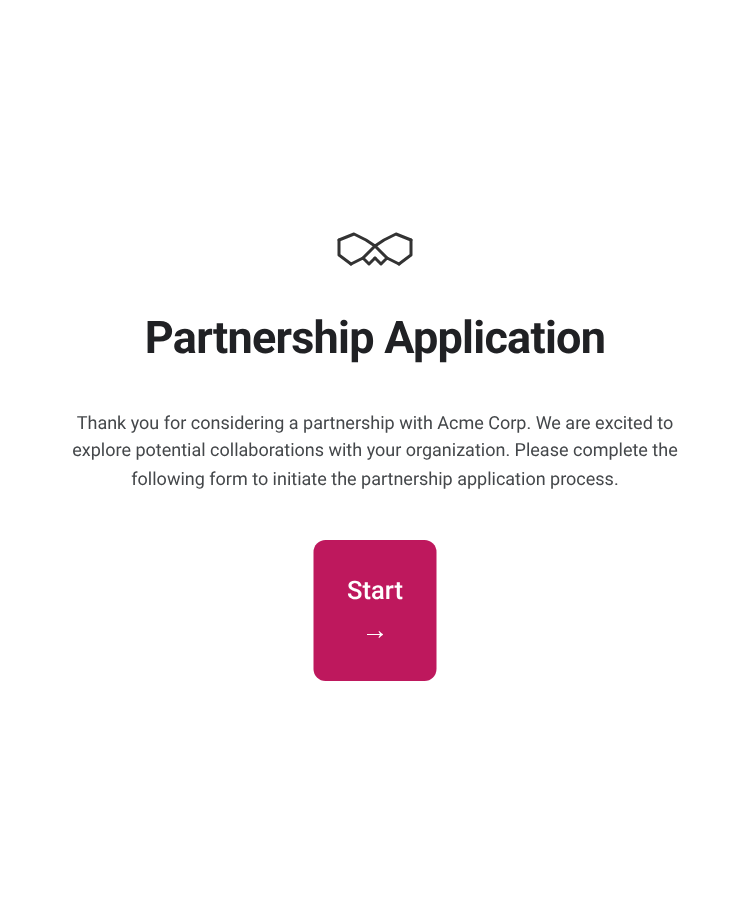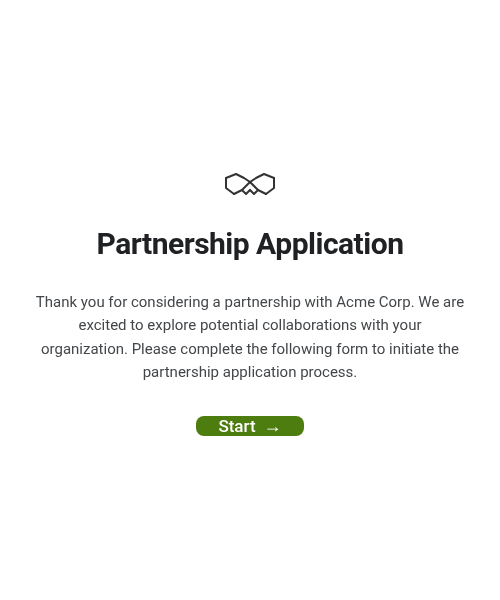--- a/index.html
+++ b/index.html
@@ -32,40 +32,41 @@
     }
     h1 {
       font-size: 30px;
       font-weight: 700;
       color: #202124;
       text-align: center;
       margin-bottom: 30px;
       letter-spacing: -0.5px;
     }
     p.desc {
-      font-size: 15px;
+      font-size: 12px;
       line-height: 1.55;
       color: #44474a;
       text-align: center;
       max-width: 430px;
       margin-bottom: 32px;
     }
     button.start-btn {
-      background: #4d7c0f;
+      background: #be185d;
       color: #ffffff;
       border: none;
       border-radius: 8px;
-      padding: 0 22px;
+      padding: 24px 22px;
       font-size: 17px;
       font-weight: 500;
       cursor: pointer;
       display: inline-flex;
       align-items: center;
       gap: 8px;
       font-family: inherit;
+      flex-direction: column;
     }
     .arrow {
       font-size: 18px;
       line-height: 1;
     }
   </style>
 </head>
 <body>
 
 <div class="icon-wrap">

